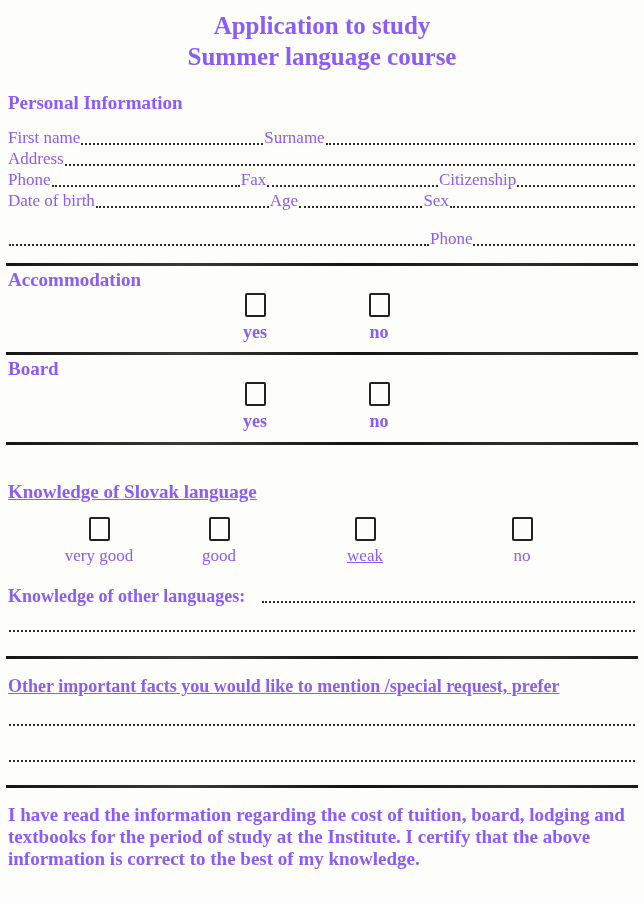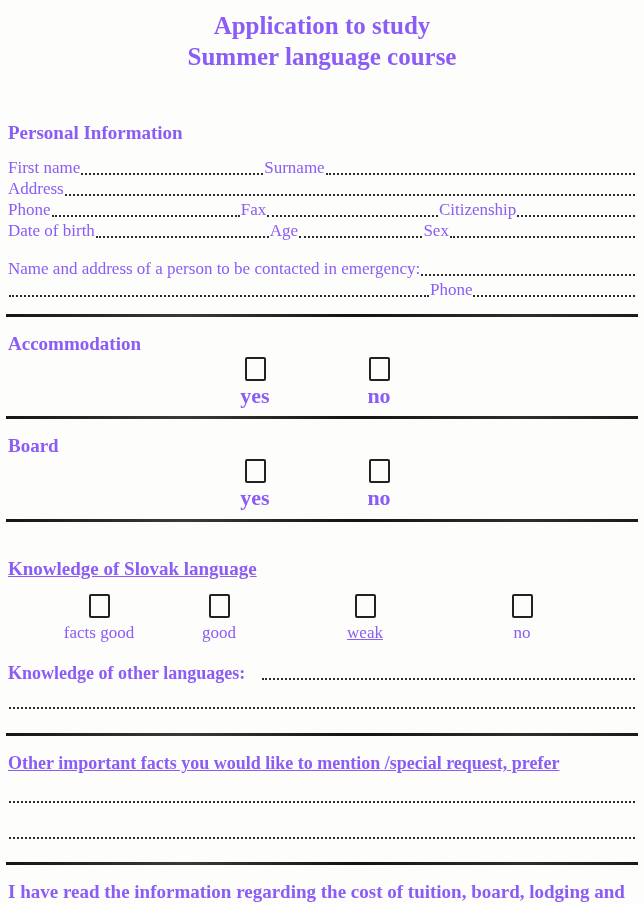--- a/index.html
+++ b/index.html
@@ -3,54 +3,54 @@
 <meta charset="utf-8">
 <style>
   html,body{margin:0;padding:0;background:#e8e8e8;}
   .page{
     width:644px;height:905px;margin:0 auto;background:#fdfdfc;
     font-family:"Liberation Serif","DejaVu Serif",serif;color:#8b5cf6;
     box-sizing:border-box;padding:6px 8px;overflow:hidden;position:relative;
   }
   .title{ text-align:center;font-weight:bold;font-size:25px;line-height:31px;margin-top:4px;}
   .section-heading{font-weight:bold;font-size:19px;line-height:22px;}
-  #ph-heading{margin-top:50px;}
+  #ph-heading{margin-top:20px;}
   .fieldrow{display:flex;align-items:flex-end;font-size:17px;line-height:20px;margin-top:1px;white-space:nowrap;}
   .fields{margin-top:14px;}
   .dots{flex-grow:1;border-bottom:2px dotted #2b2b2b;margin:0 1px 3px 1px;min-width:8px;}
   .d10{flex-grow:1.0}.d14{flex-grow:1.4}.d145{flex-grow:1.45}.d16{flex-grow:1.6}.d17{flex-grow:1.7}.d26{flex-grow:2.6}.d15{flex-grow:1.5}
   .emergency{margin-top:18px;}
   .rule{height:3px;margin:0 -2px;background:linear-gradient(to right,#161616,#3a3a3a 28%,#141414 55%,#2e2e2e 82%,#1b1b1b);}
   .rule1{margin-top:14px;}
   .rule2{margin-top:10px;}
   .rule3{margin-top:11px;}
   .rule4{margin-top:24px;}
   .rule5{margin-top:23px;}
   .cb{display:inline-block;width:17px;height:20px;border:2px solid #222;border-radius:2px;background:#fdfdfc;cursor:pointer;}
   .cb-row{display:flex;margin-top:2px;}
   .cb-col{width:60px;text-align:center;}
   .yn-row{margin-left:217px;gap:64px;}
-  .cb-label{display:block;font-weight:bold;font-size:22px;line-height:20px;margin-top:1px;}
+  .cb-label{display:block;font-weight:bold;font-size:18px;line-height:20px;margin-top:1px;}
   .sk-row{margin-top:14px;}
   .sk-row .cb-col{width:80px;}
   .sk-row .cb-label{font-weight:normal;font-size:17px;}
   .sk-c1{margin-left:51px;}
   .sk-c2{margin-left:40px;}
   .sk-c3{margin-left:66px;text-decoration:underline;}
   .sk-c4{margin-left:77px;}
   .bold-row{font-weight:bold;font-size:18px;gap:16px;}
   .langs-row{margin-top:20px;}
   .dotline{border-bottom:2px dotted #2b2b2b;height:14px;margin:0 1px;}
   .langs-dots2{margin-top:10px;}
   .facts{margin-top:16px;font-weight:bold;font-size:18px;line-height:23px;text-decoration:underline;}
   .facts-line1{white-space:nowrap;overflow:hidden;}
   .facts-dots-a{margin-top:12px;}
   .facts-dots-b{margin-top:20px;}
   .declaration{margin-top:16px;font-weight:bold;font-size:19px;line-height:22px;}
-  .acc-heading,.board-heading{margin-top:16px;}
+  .acc-heading,.board-heading{margin-top:3px;}
 </style>
 </head>
 <body>
 
 <div class="page">
 
   <div class="title">
     <div>Application to study</div>
     <div>Summer language course</div>
   </div>
@@ -81,24 +81,20 @@
       <span class="dots d14"></span>
       <span>Age</span>
       <span class="dots d10"></span>
       <span>Sex</span>
       <span class="dots d15"></span>
     </div>
   </div>
 
   <div class="emergency">
     <div class="fieldrow">
-      <span>Name and address of a person to be contacted  in emergency:</span>
-      <span class="dots d10"></span>
-    </div>
-    <div class="fieldrow">
       <span class="dots d26"></span>
       <span>Phone</span>
       <span class="dots d10"></span>
     </div>
   </div>
 
   <div class="rule rule1"></div>
 
   <div class="section-heading acc-heading">Accommodation</div>
   <div class="cb-row yn-row">
@@ -125,21 +121,21 @@
       <span class="cb-label">no</span>
     </div>
   </div>
 
   <div class="rule rule3"></div>
 
   <div class="section-heading" style="margin-top:36px;text-decoration:underline;">Knowledge of Slovak language</div>
   <div class="cb-row sk-row">
     <div class="cb-col sk-c1">
       <span class="cb"></span>
-      <span class="cb-label">facts good</span>
+      <span class="cb-label">very good</span>
     </div>
     <div class="cb-col sk-c2">
       <span class="cb"></span>
       <span class="cb-label">good</span>
     </div>
     <div class="cb-col sk-c3">
       <span class="cb"></span>
       <span class="cb-label">weak</span>
     </div>
     <div class="cb-col sk-c4">

